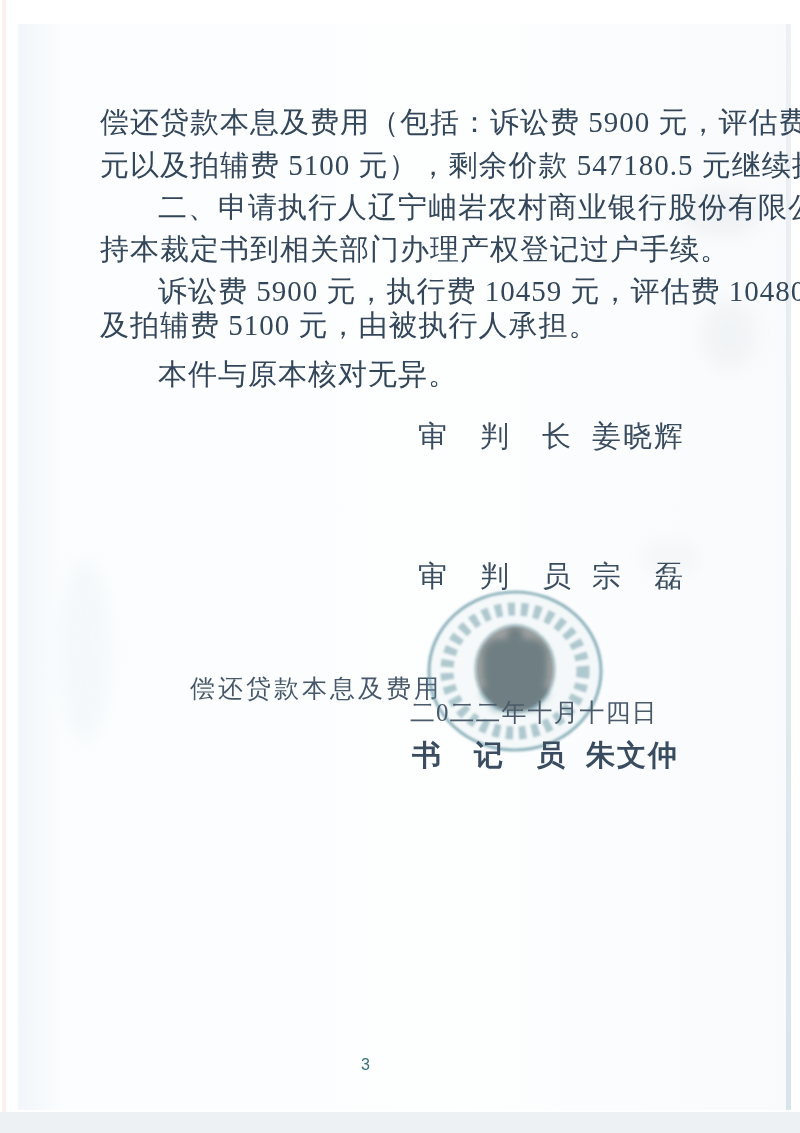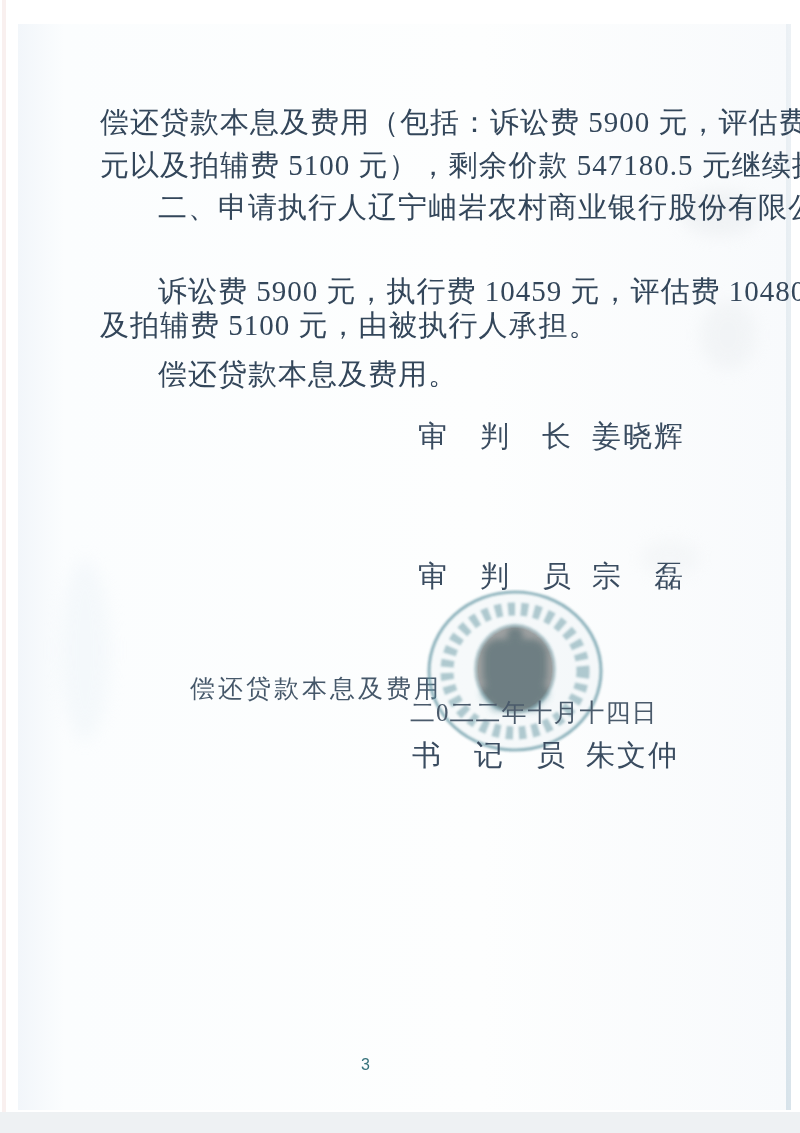--- a/index.html
+++ b/index.html
@@ -67,20 +67,21 @@
     white-space: nowrap;
   }
   .date-line {
     position: absolute; left: 410px; top: 671px;
     font-size: 25px; color: #4a5a6b; letter-spacing: 1px;
     white-space: nowrap; z-index: 5; margin-top: 25px;
   }
   .clerk-line {
     position: absolute; left: 412px; top: 736px;
     z-index: 5;
+    font-weight: bold;
   }
   .seal {
     position: absolute; left: 425px; top: 589px;
     width: 180px; height: 168px; z-index: 4;
     opacity: .88;
   }
   .page-num {
     position: absolute; left: 361px; top: 1056px;
     font-size: 16px; color: #35727b;
     font-family: "Liberation Sans", "DejaVu Sans", sans-serif;
@@ -95,23 +96,24 @@
   <div class="edge-right"></div>
   <div class="edge-bottom"></div>
   <div class="stain s1"></div>
   <div class="stain s2"></div>
   <div class="stain s3"></div>
   <div class="stain s4"></div>
 
   <div class="line body-line" style="top:103px">偿还贷款本息及费用（包括：诉讼费 5900 元，评估费 10480</div>
   <div class="line body-line" style="top:146px">元以及拍辅费 5100 元），剩余价款 547180.5 元继续执行。</div>
   <div class="line indent" style="top:188px">二、申请执行人辽宁岫岩农村商业银行股份有限公司可</div>
+  <div class="line body-line" style="top:230px">持本裁定书到相关部门办理产权登记过户手续。</div>
   <div class="line indent" style="top:272px">诉讼费 5900 元，执行费 10459 元，评估费 10480 元以</div>
   <div class="line body-line" style="top:306px">及拍辅费 5100 元，由被执行人承担。</div>
-  <div class="line indent" style="top:355px">偿还贷款本息及费用。</div>
+  <div class="line indent" style="top:355px">本件与原本核对无异。</div>
 
   <div class="sig-line" style="top:417px">
     <span class="role">审　判　长</span><span class="name">姜晓辉</span>
   </div>
   <div class="sig-line" style="top:557px">
     <span class="role">审　判　员</span><span class="name">宗　磊</span>
   </div>
 
   <svg class="seal" viewBox="0 0 180 168">
     <defs>

